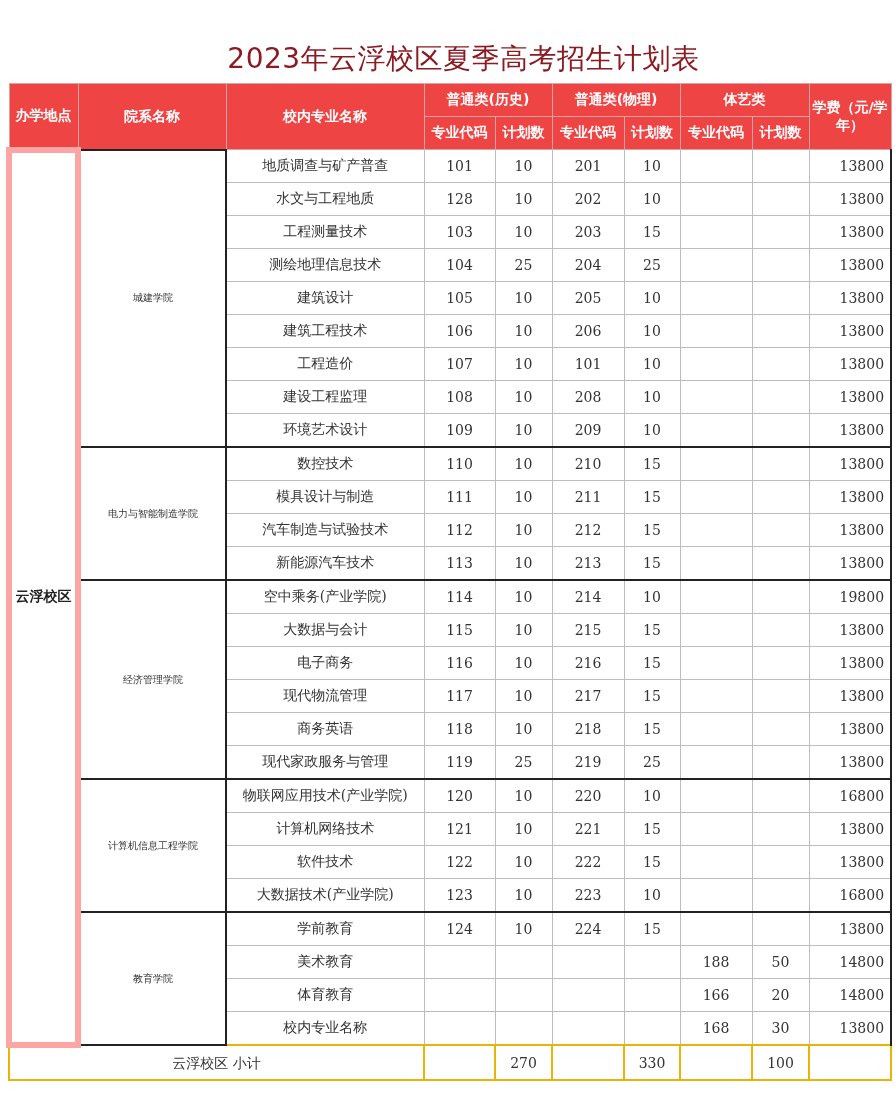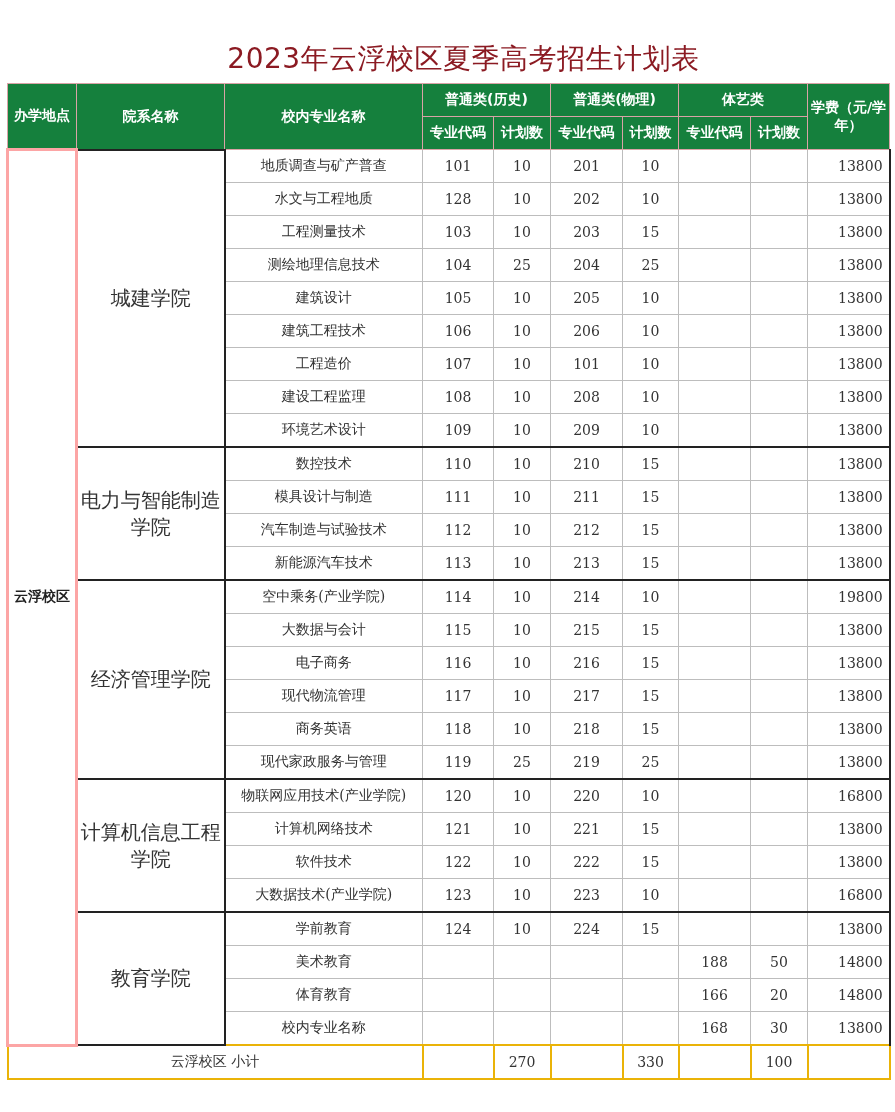--- a/index.html
+++ b/index.html
@@ -1,24 +1,24 @@
 <!DOCTYPE html>
 <html><head>
 <meta charset="utf-8">
 <style>
   html, body { margin:0; padding:0; background:#ffffff; }
   body { width:895px; height:1112px; position:relative; font-family:"DejaVu Serif","Liberation Serif",serif; color:#333; }
   .title { position:absolute; left:16px; top:40px; width:895px; text-align:center; font-family:"DejaVu Sans","Liberation Sans",sans-serif; font-size:28px; color:#8b1a22; letter-spacing:0.5px; }
   table { position:absolute; left:6px; top:83px; border-collapse:collapse; table-layout:fixed; width:882px; }
-  th { background:#15803d; color:#fff; font-family:"DejaVu Sans","Liberation Sans",sans-serif; font-weight:bold; font-size:14px; border:1px solid #d9a3a6; padding:0; text-align:center; line-height:1.25; }
+  th { background:#ef4444; color:#fff; font-family:"DejaVu Sans","Liberation Sans",sans-serif; font-weight:bold; font-size:14px; border:1px solid #d9a3a6; padding:0; text-align:center; line-height:1.25; }
   th.h1 { height:32px; }
   th.h2 { height:32px; }
   td { border:1px solid #bdbdbd; height:32px; padding:0; text-align:center; font-size:14px; color:#333; }
-  td.campus { border:3px solid #fca5a5; font-family:"DejaVu Sans","Liberation Sans",sans-serif; font-weight:bold; font-size:14px; color:#222; }
-  td.dept { border-left:2px solid #222; border-right:2px solid #222; border-top:2px solid #222; border-bottom:2px solid #222; font-size:20px;border-radius:25px; }
+  td.campus { border:6px solid #fca5a5; font-family:"DejaVu Sans","Liberation Sans",sans-serif; font-weight:bold; font-size:14px; color:#222; }
+  td.dept { border-left:2px solid #222; border-right:2px solid #222; border-top:2px solid #222; border-bottom:2px solid #222; font-size:10px;border-radius:25px; }
   tr.grp-start td { border-top:2px solid #222; }
   td.lastcol { border-right:2px solid #222;padding-left:24px; }
   tr.subtotal td { border:2px solid #eab308; height:31px; }
   td.subtotal-label { text-align:center; }
 </style>
 </head>
 <body>
 
 <div class="title">2023年云浮校区夏季高考招生计划表</div>
 

